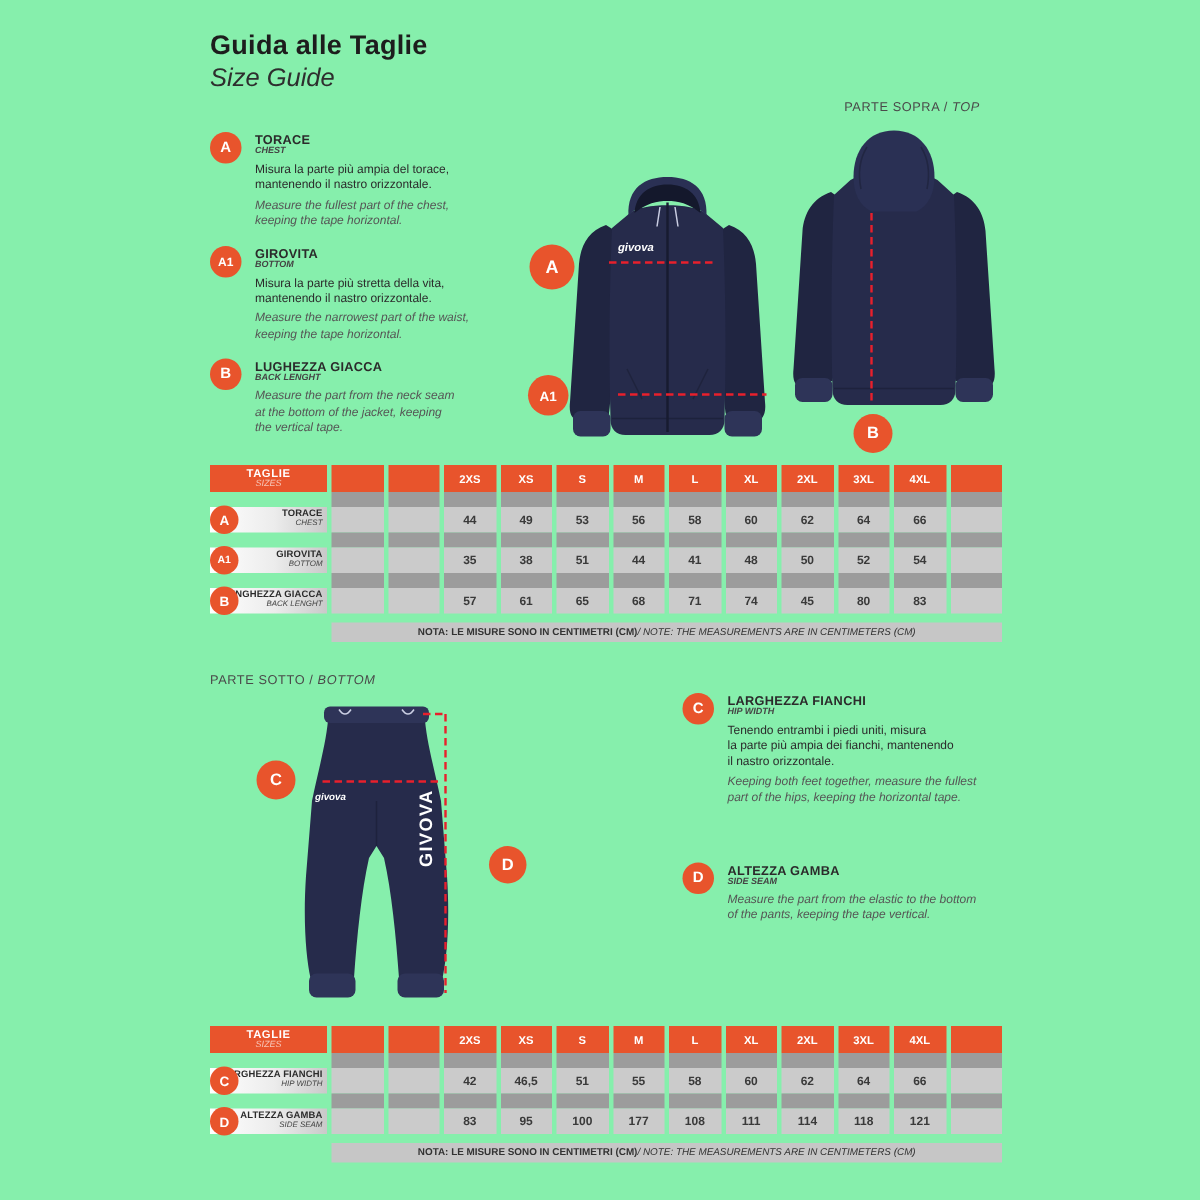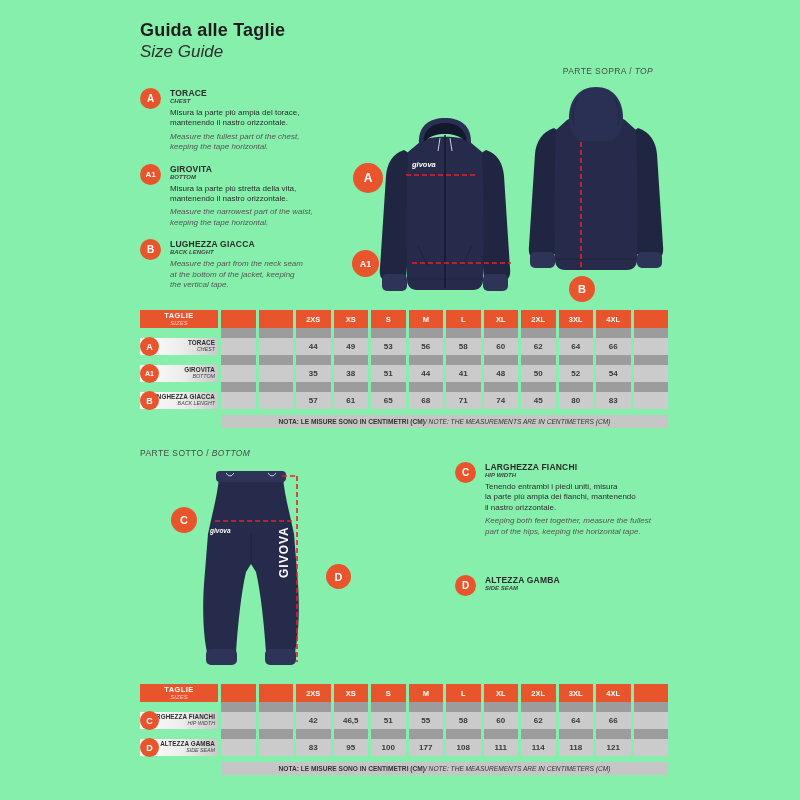--- a/index.html
+++ b/index.html
@@ -116,20 +116,22 @@
         <div class="m-desc-it">Tenendo entrambi i piedi uniti, misura
 la parte più ampia dei fianchi, mantenendo
 il nastro orizzontale.</div>
         <div class="m-desc-en">Keeping both feet together, measure the fullest
 part of the hips, keeping the horizontal tape.</div>
       </div>
       <div class="measure-item">
         <div class="m-circle">D</div>
         <div class="m-title">ALTEZZA GAMBA</div>
         <div class="m-sub">SIDE SEAM</div>
+        <div class="m-desc-en">Measure the part from the elastic to the bottom
+of the pants, keeping the tape vertical.</div>
       </div>
     </div>
 
   <svg id="fig-top" class="fig" width="330" height="228" viewBox="0 0 330 228">
 
     <g>
       <path d="M64,70 C52,74 47,84 46,96 L40,188 C39,197 42,201 48,200 L66,196 C68,188 69,120 72,75 Z" fill="#202541"></path>
       <rect x="42" y="194" width="25" height="17" rx="5" fill="#2E3458"></rect>
       <path d="M146,70 C158,74 163,84 164,96 L170,188 C171,197 168,201 162,200 L144,196 C142,188 141,120 138,75 Z" fill="#202541"></path>
       <rect x="143" y="194" width="25" height="17" rx="5" fill="#2E3458"></rect>

